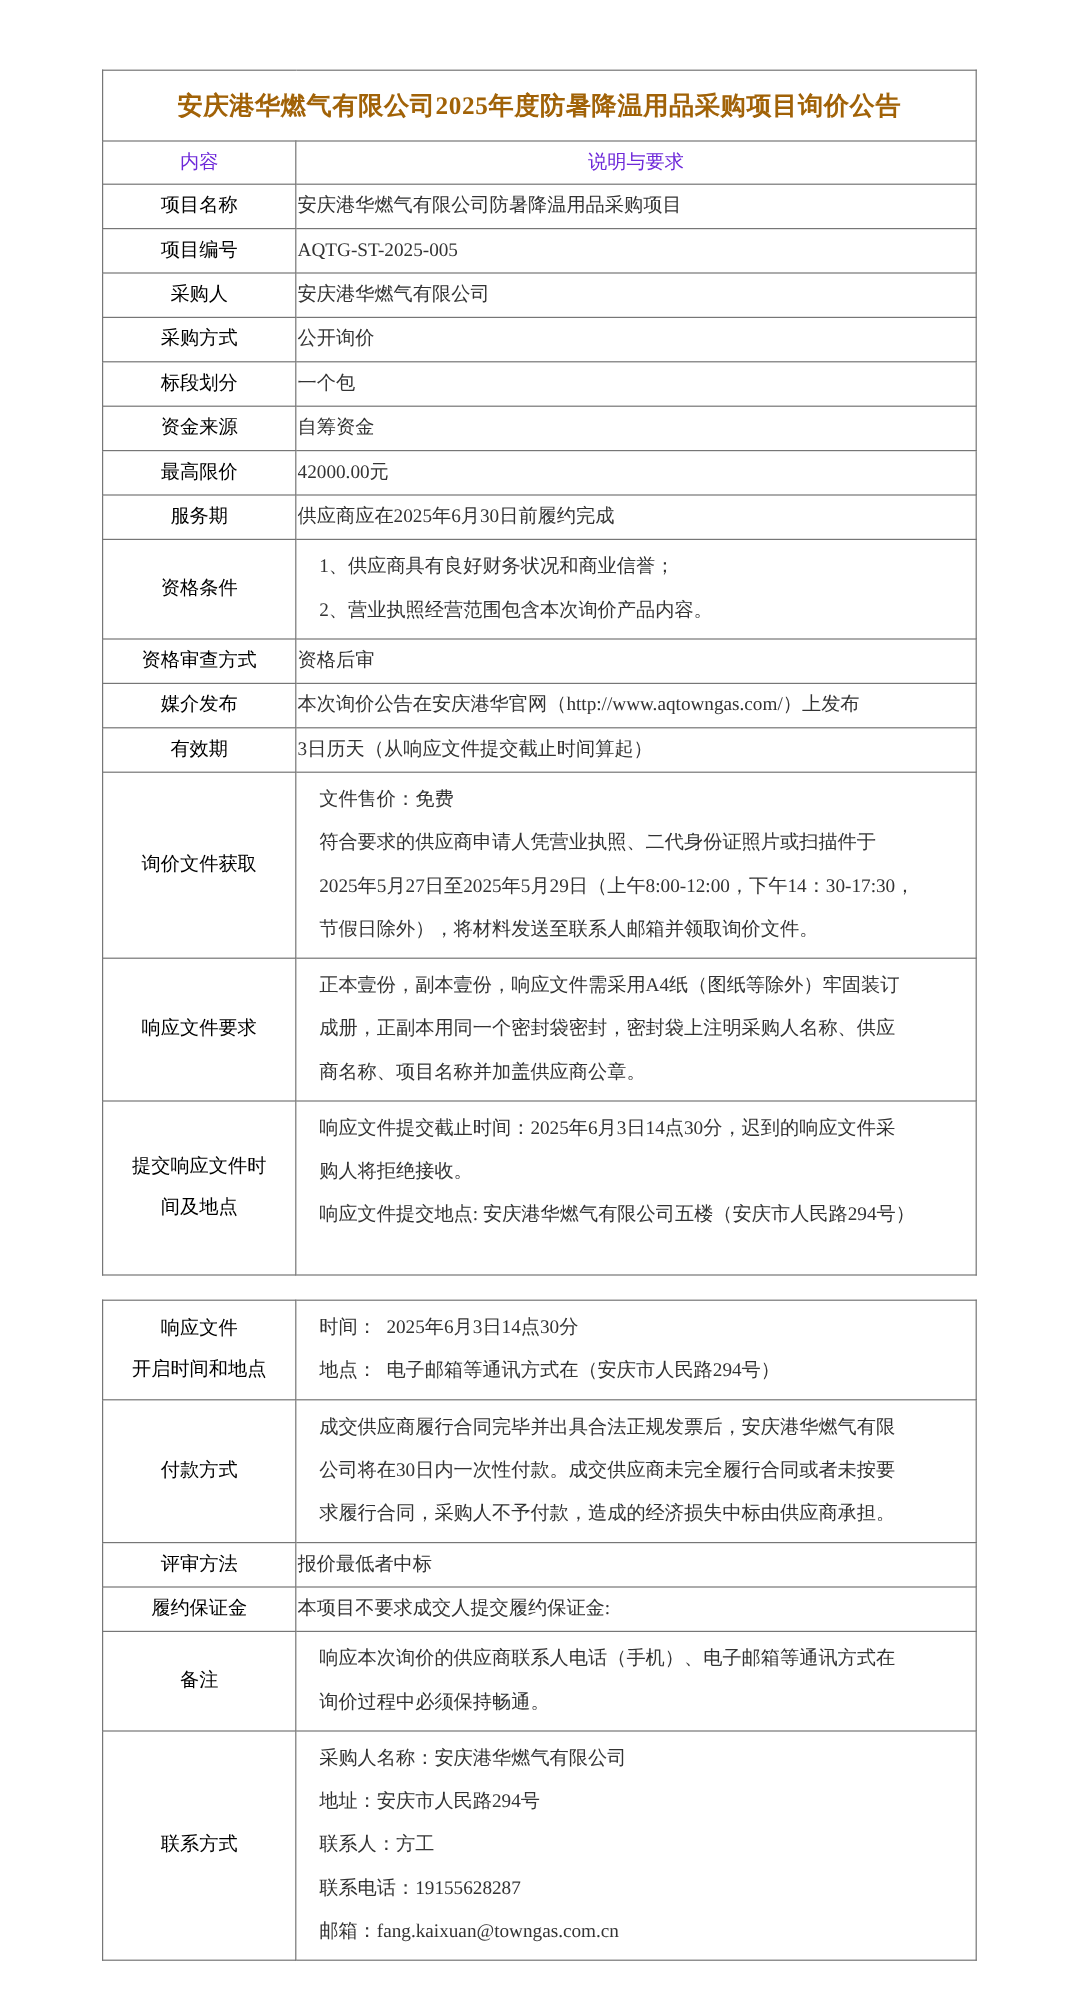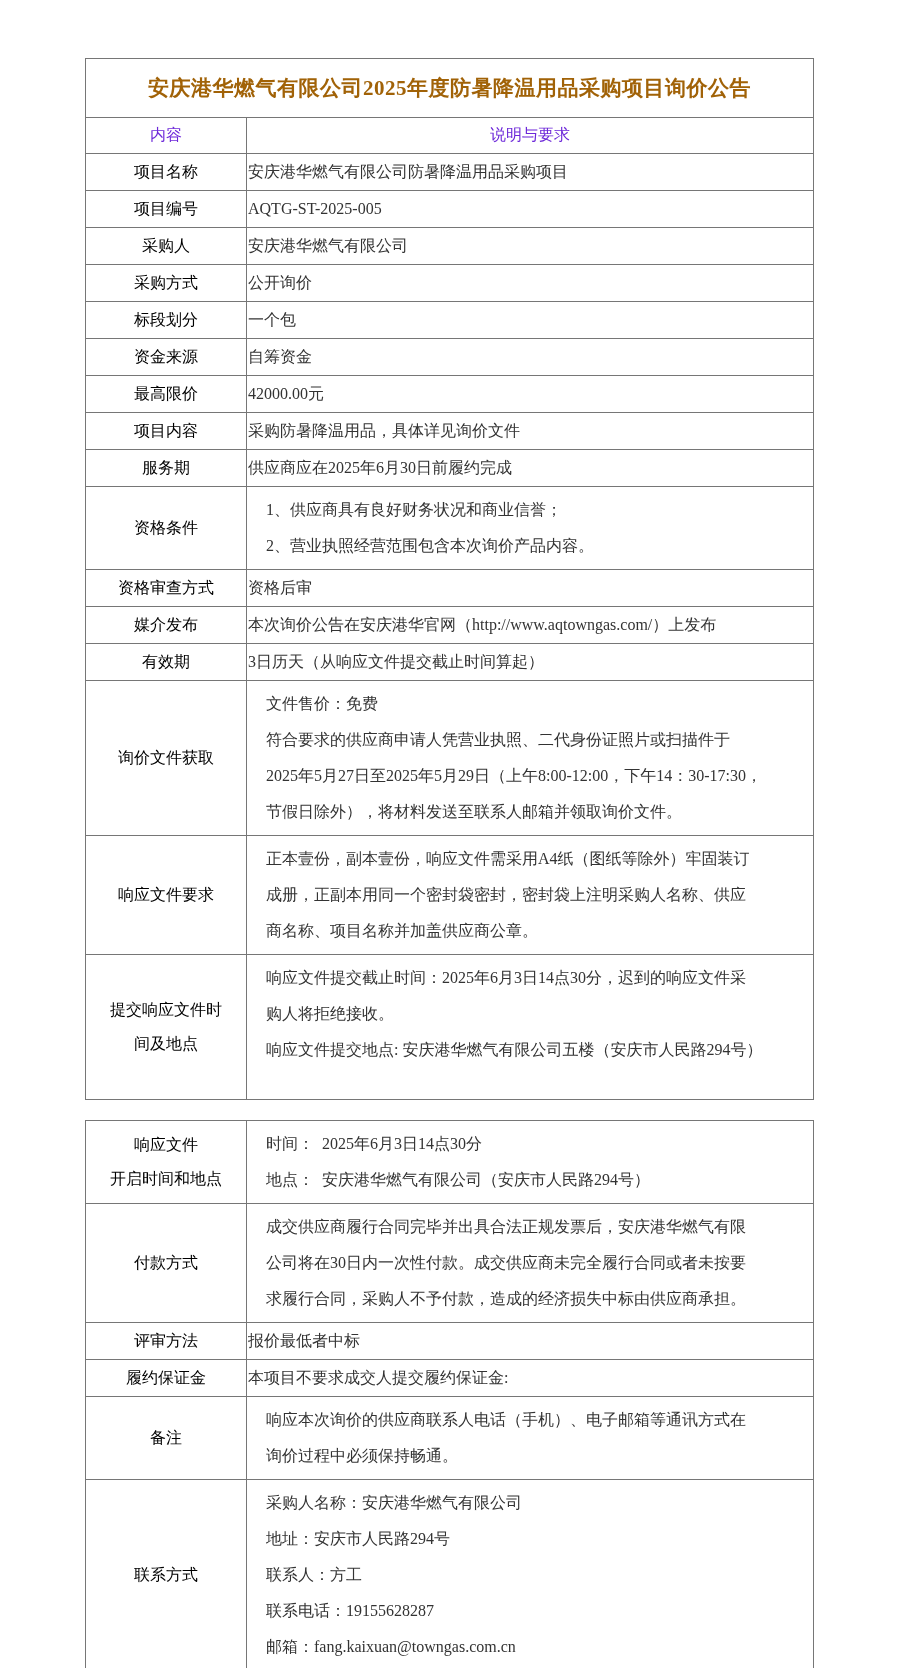--- a/index.html
+++ b/index.html
@@ -127,26 +127,20 @@
             <div class="line">自筹资金</div>
           </td>
         </tr>
         <tr>
           <td class="lbl">最高限价</td>
           <td class="val">
             <div class="line">42000.00元</div>
           </td>
         </tr>
         <tr>
-          <td class="lbl">项目内容</td>
-          <td class="val">
-            <div class="line">采购防暑降温用品，具体详见询价文件</div>
-          </td>
-        </tr>
-        <tr>
           <td class="lbl">服务期</td>
           <td class="val">
             <div class="line">供应商应在2025年6月30日前履约完成</div>
           </td>
         </tr>
         <tr>
           <td class="lbl">资格条件</td>
           <td class="val multi">
             <div class="line">1、供应商具有良好财务状况和商业信誉；</div>
             <div class="line">2、营业执照经营范围包含本次询价产品内容。</div>
@@ -203,21 +197,21 @@
     <colgroup>
         <col class="c1">
         <col class="c2">
       </colgroup>
     <tbody id="t2-body">
         <tr>
           <td class="lbl">响应文件
 开启时间和地点</td>
           <td class="val multi">
             <div class="line">时间：  2025年6月3日14点30分</div>
-            <div class="line">地点：  安庆港华燃气有限公司（安庆市人民路294号）</div>
+            <div class="line">地点：  电子邮箱等通讯方式在（安庆市人民路294号）</div>
           </td>
         </tr>
         <tr>
           <td class="lbl">付款方式</td>
           <td class="val multi">
             <div class="line">成交供应商履行合同完毕并出具合法正规发票后，安庆港华燃气有限</div>
             <div class="line">公司将在30日内一次性付款。成交供应商未完全履行合同或者未按要</div>
             <div class="line">求履行合同，采购人不予付款，造成的经济损失中标由供应商承担。</div>
           </td>
         </tr>

